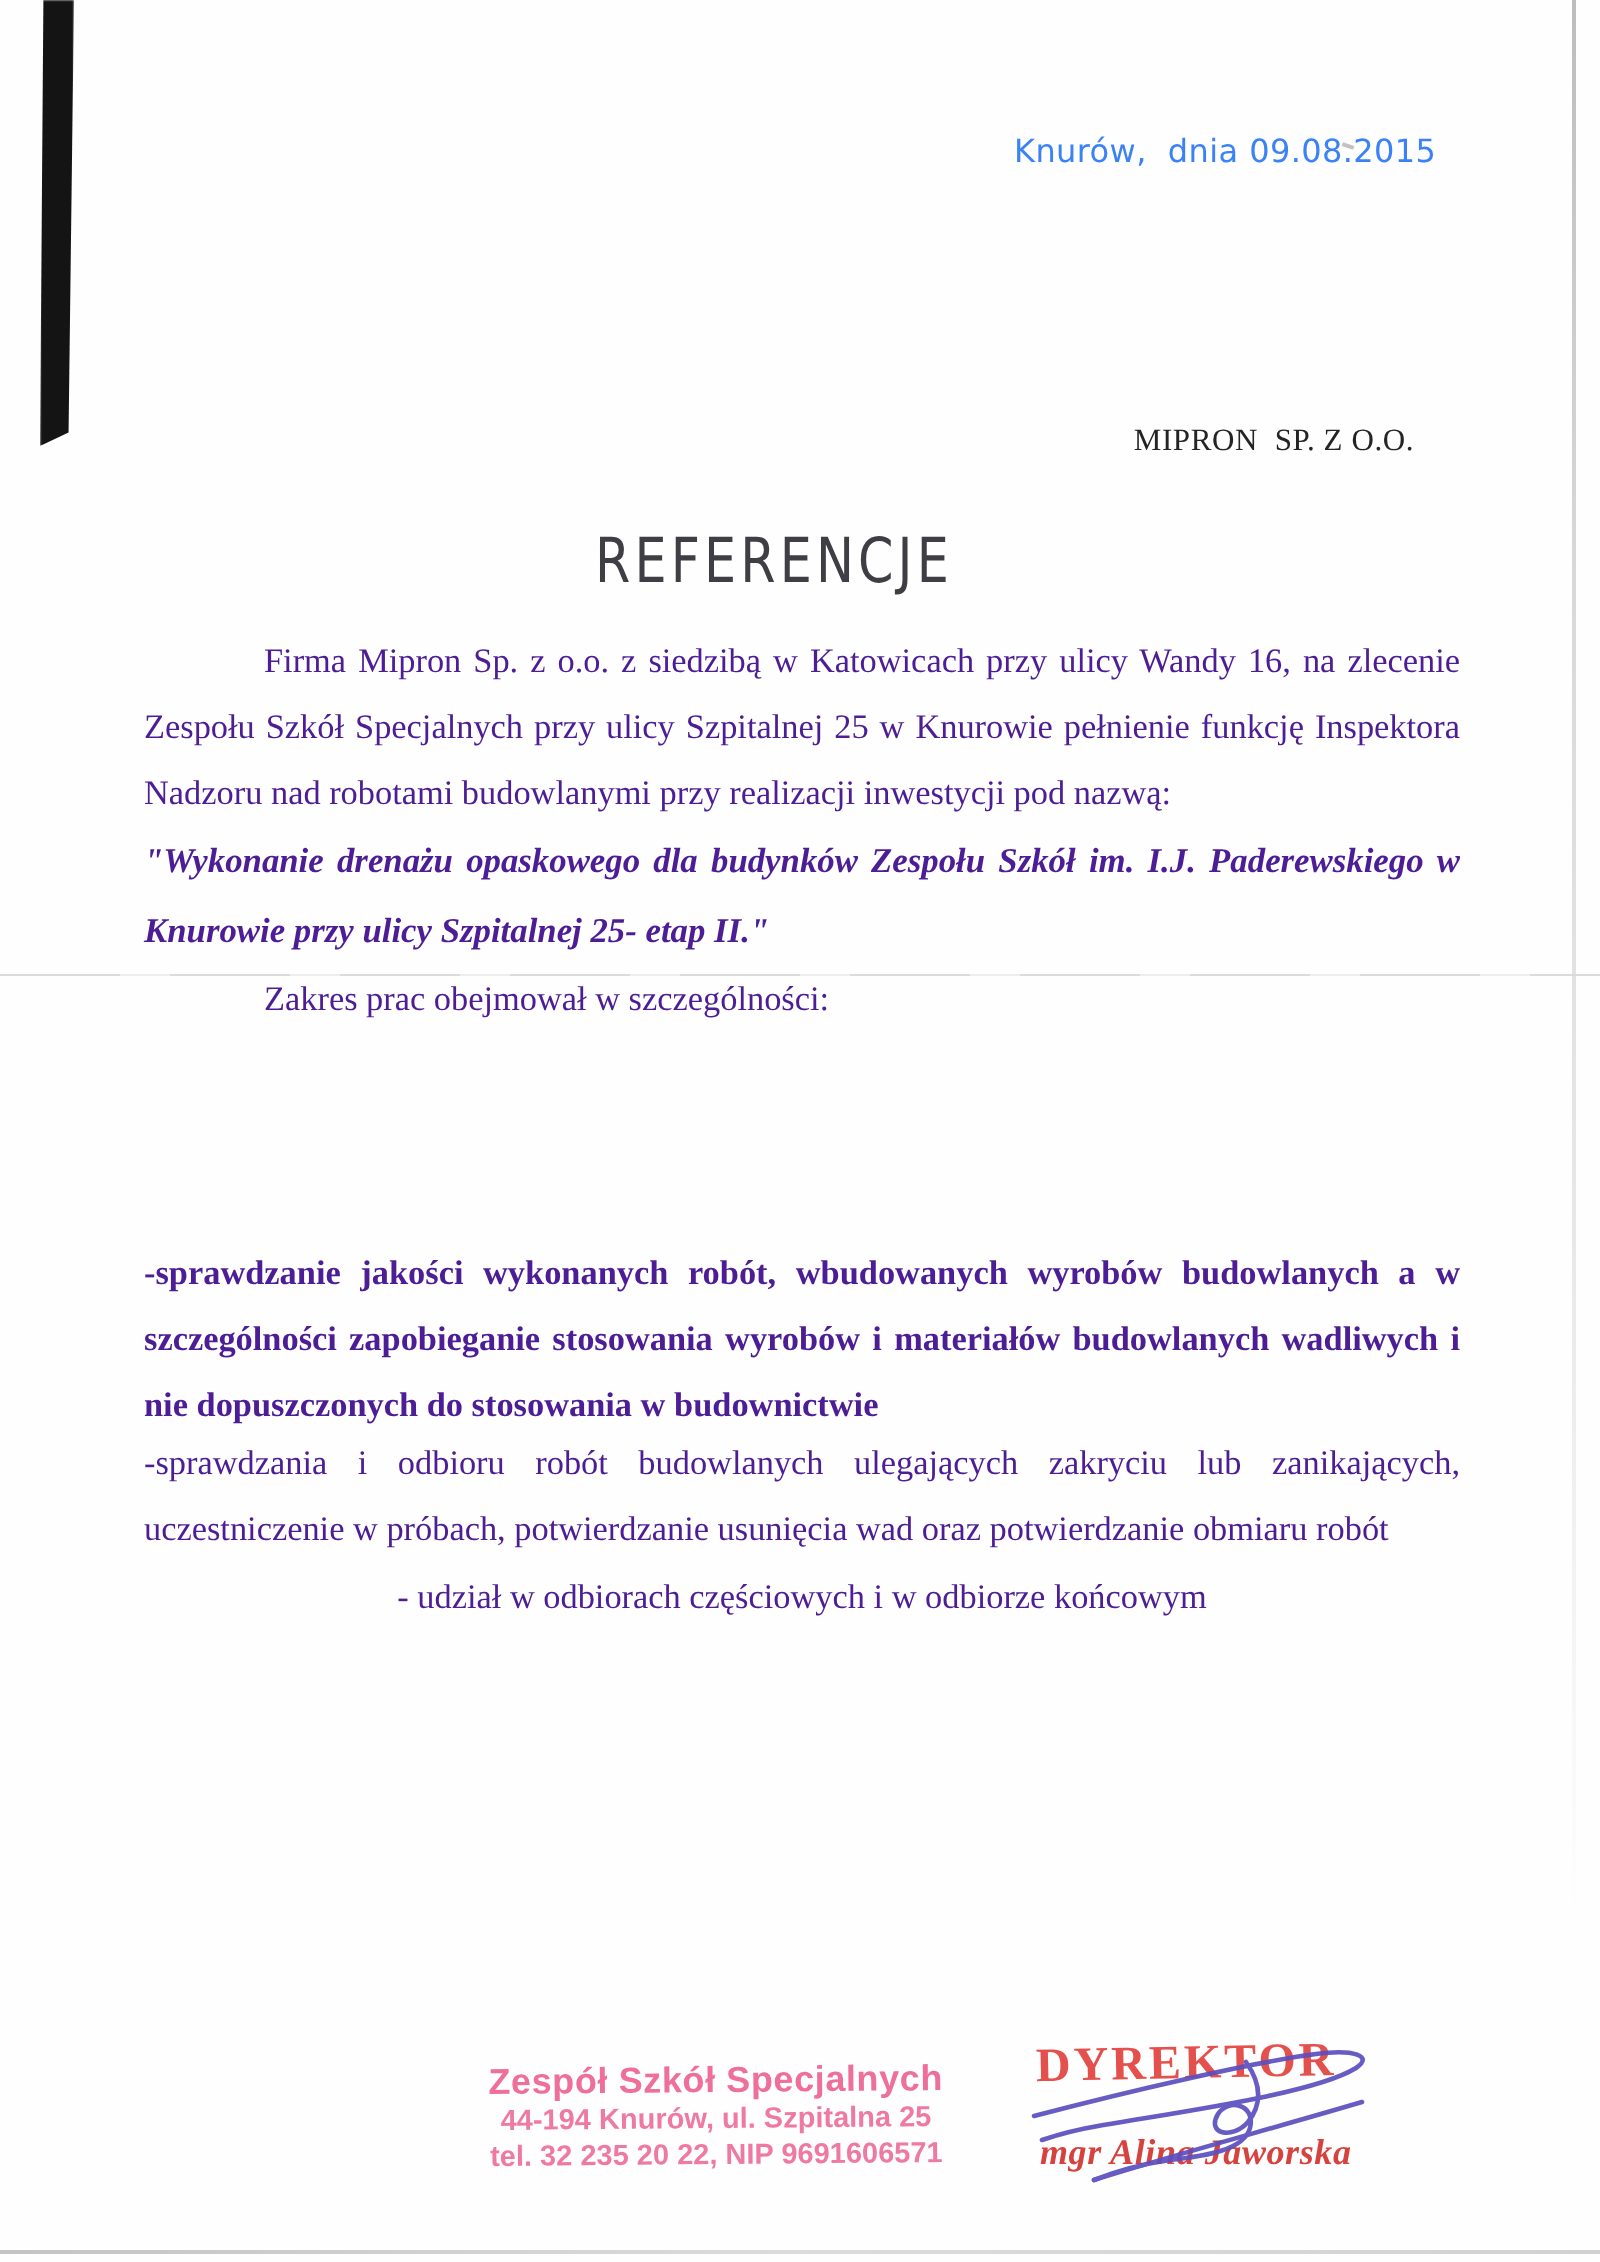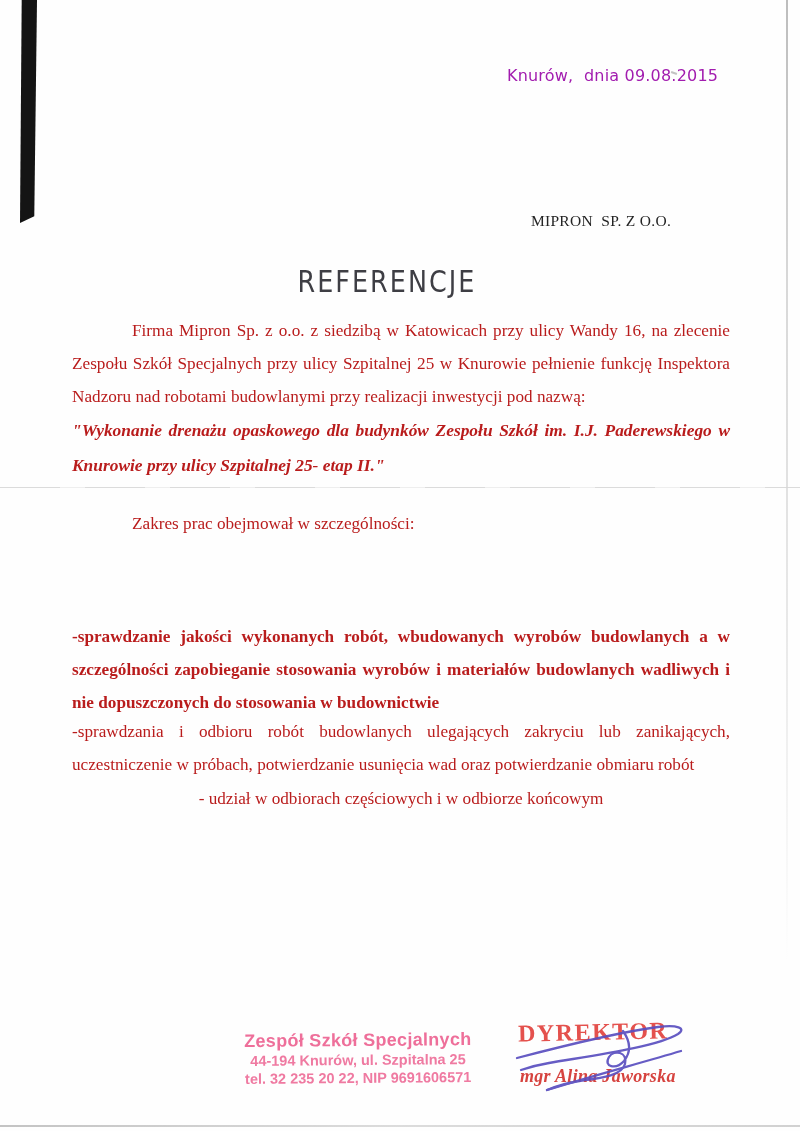--- a/index.html
+++ b/index.html
@@ -30,43 +30,43 @@
     opacity:.8;
   }
   .date-dot {
     position:absolute; left:671px; top:72px; width:6px; height:2px;
     background:#909090; opacity:.55; transform:rotate(18deg);
   }
 
   
   .date-line {
     position:absolute; left:507px; top:66px;
-    font-family:"DejaVu Sans", sans-serif; font-size:16px; color:#a21caf;
+    font-family:"DejaVu Sans", sans-serif; font-size:16px; color:#3b82f6;
     letter-spacing:.2px; white-space:pre;
   }
   .addressee {
-    position:absolute; left:465px; top:136px; width:272px;
+    position:absolute; left:501px; top:136px; width:272px;
     text-align:center; font-size:15.5px; line-height:34px;
     letter-spacing:.3px; color:#242424; white-space:pre;
   }
   .doc-title {
     position:absolute; left:0; top:263px; width:100%;
     text-align:center; font-family:"DejaVu Sans", sans-serif;
     font-size:31px; font-weight:500; color:#3e3e44; letter-spacing:2.5px;
     transform:translateX(-13px) scaleX(.82); transform-origin:50% 50%;
   }
 
   
   .para {
     position:absolute; left:72px; width:658px; margin:0; z-index:1;
-    font-size:17.2px; line-height:33px; text-align:justify; color:#b91c1c;
+    font-size:17.2px; line-height:33px; text-align:justify; color:#4c1d95;
   }
   .p-intro    { top:314px; text-indent:60px; }
   .p-project  { top:413px; font-weight:bold; font-style:italic; line-height:35px; font-size:17.4px; }
-  .p-scope    { top:483px; text-indent:60px; text-align:left;margin-top:24px; }
+  .p-scope    { top:483px; text-indent:60px; text-align:left; }
   .p-item1    { top:520px; }
   .p-item2    { top:620px;font-weight:bold; }
   .p-item3    { top:715px; }
   .p-item4    { top:782px; text-align:center; }
   .p-item5    { top:822px; }
   .p-close1   { top:892px; text-indent:60px; }
   .p-close2   { top:960px; text-indent:60px; }
 
   
   .stamp {

